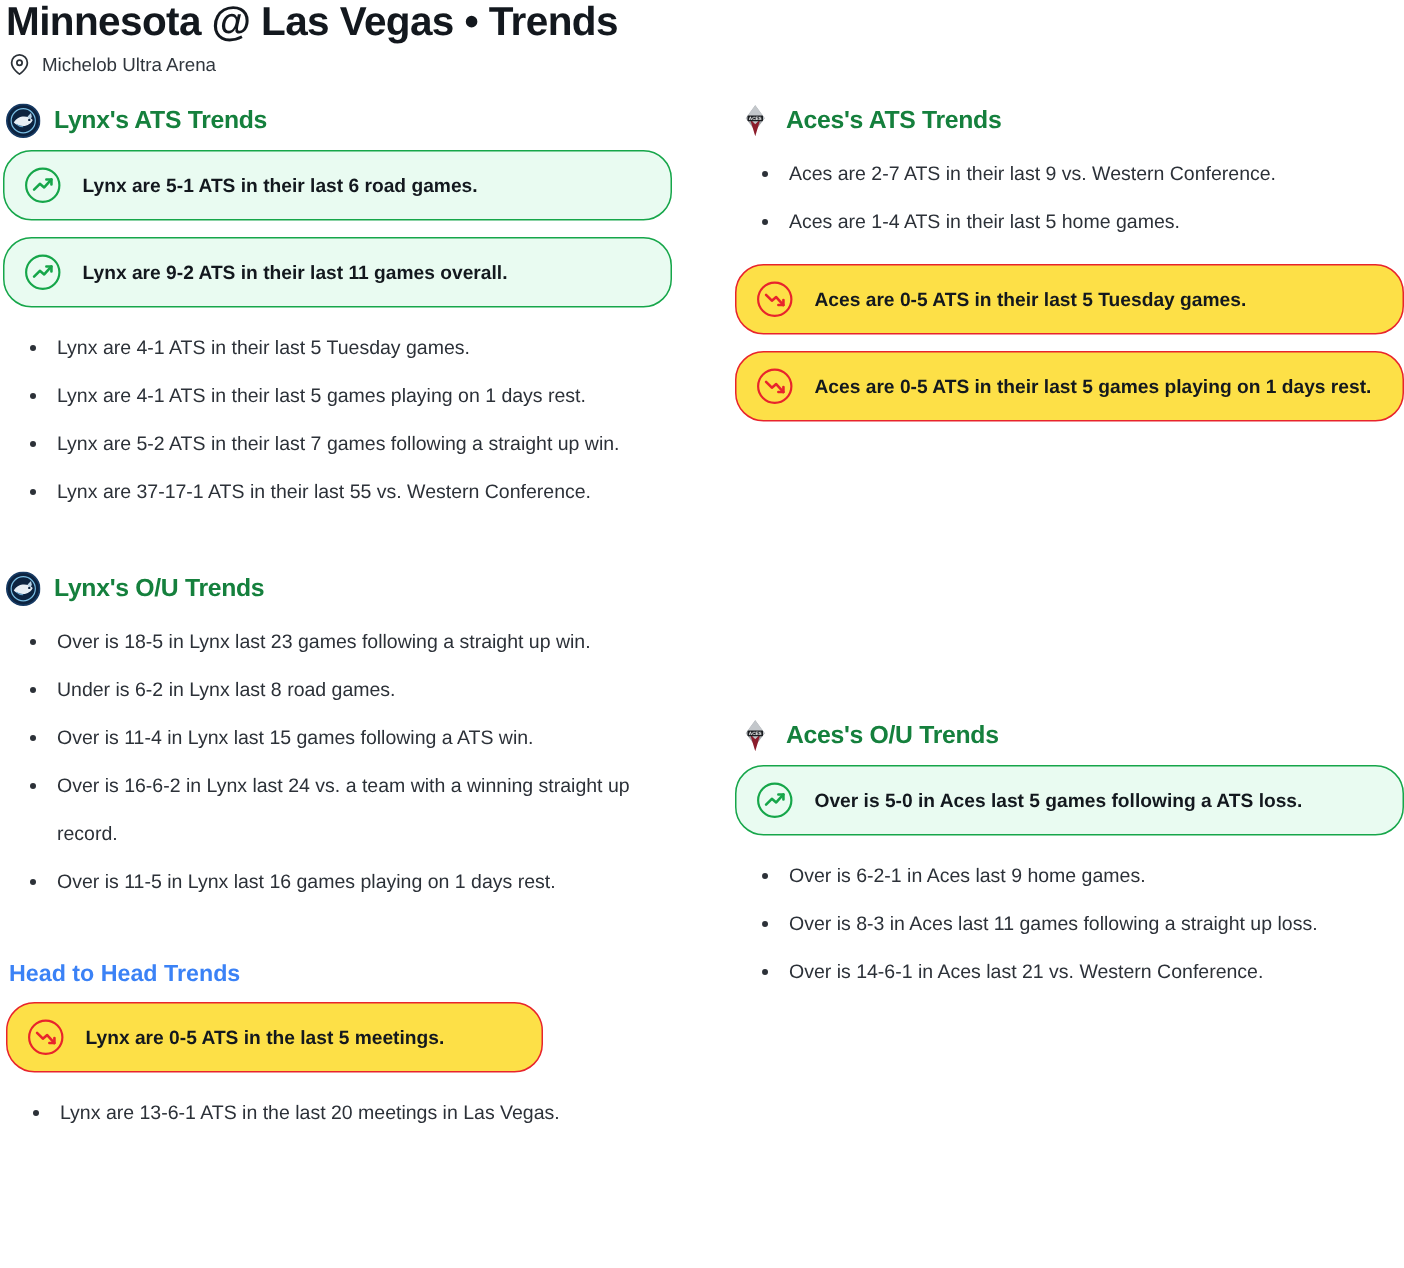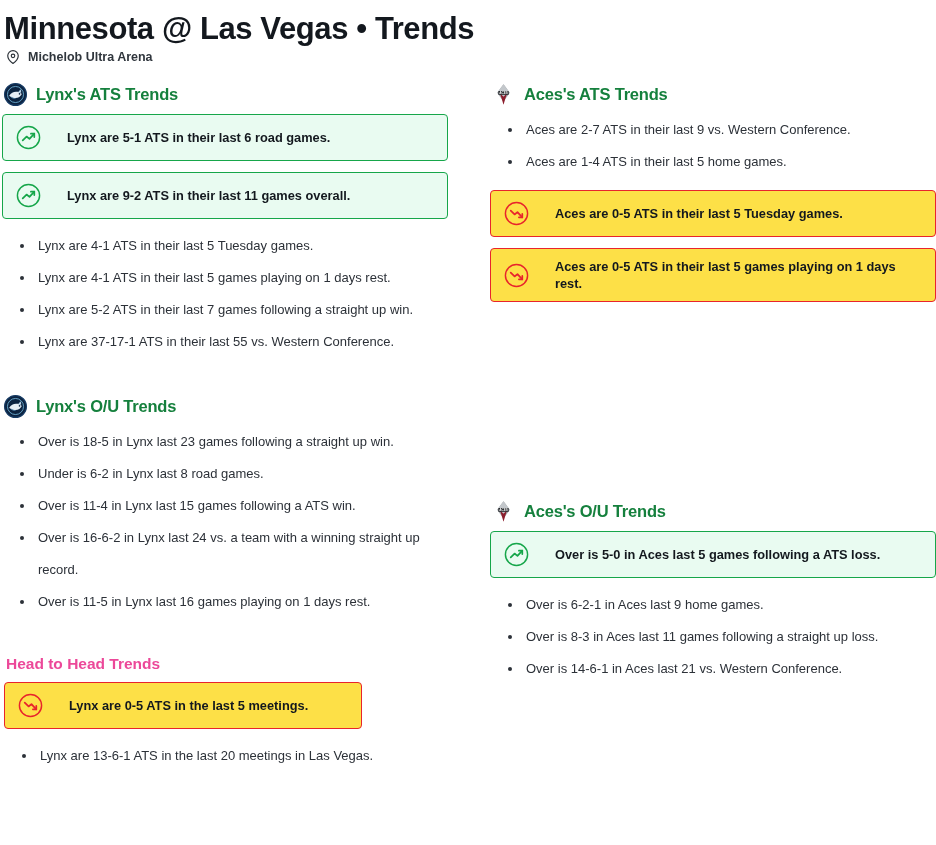--- a/index.html
+++ b/index.html
@@ -20,34 +20,33 @@
   .page {
     padding: 0 0 0 0;
     position: relative;
   }
 
   
   .header {
     padding: 0px 0 0 2px;
   }
   .game-title {
-    font-size: 31px;
+    font-size: 27px;
     font-weight: 700;
     letter-spacing: -0.4px;
     color: #13181e;
     margin: 0;
-    padding: 15px 0 0 2px;
+    padding: 1px 0 0 2px;
     line-height: 27px;
   }
   .venue-row {
     display: flex;
     align-items: center;
     gap: 8px;
     margin: 8px 0 0 4px;
-    font-weight: bold;
   }
   .venue-pin {
     width: 14px;
     height: 14px;
     display: block;
     flex: 0 0 auto;
     color: #2b3138;
   }
   .venue-name {
     font-size: 12.5px;
@@ -87,22 +86,22 @@
     width: 23px;
     height: 23px;
     flex: 0 0 auto;
     display: block;
   }
 
   
   .callout {
     display: flex;
     align-items: center;
-    gap: 25px;
-    border-radius: 4px;
+    gap: 13px;
+    border-radius: 19px;
     padding: 9px 12px;
     margin-bottom: 11px;
     border: 1px solid;
   }
   .callout.good {
     background: #e9fbf1;
     border-color: #16a64a;
   }
   .callout.bad {
     background: #fde047;
@@ -147,21 +146,21 @@
   }
 
   
   .h2h {
     margin-top: 10px;
     padding-left: 2px;
   }
   .h2h-title {
     font-size: 15.5px;
     font-weight: 700;
-    color: #ec4899;
+    color: #3b82f6;
     margin: 0 0 8px 2px;
     line-height: 20px;
   }
   .h2h .callout {
     width: 358px;
     text-align: center;
   }
   .h2h ul.trend-list li { max-width: 430px; }
 
   .spacer-block { height: 14px; }

